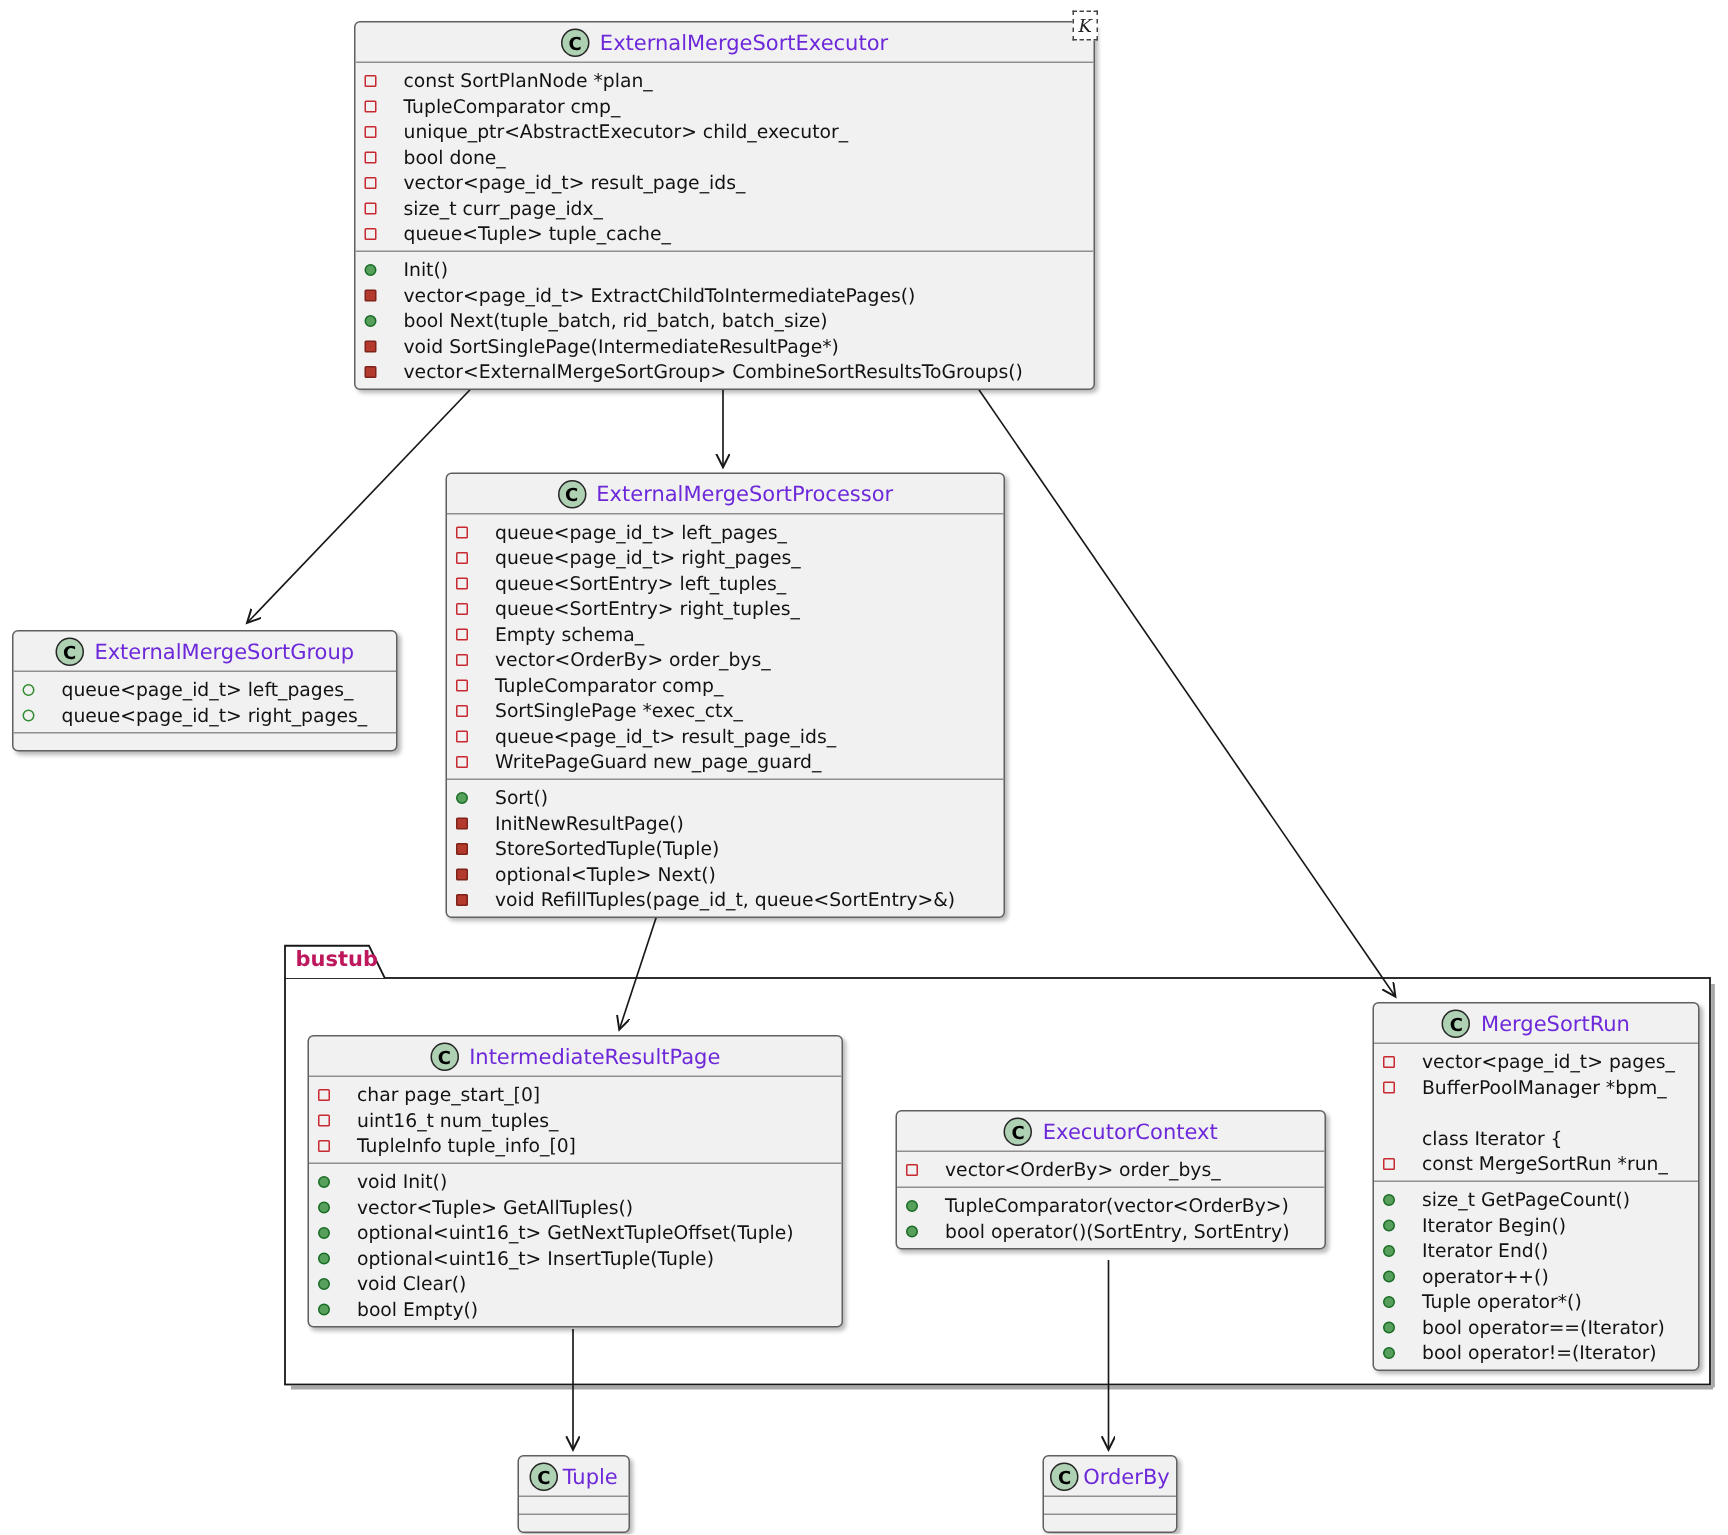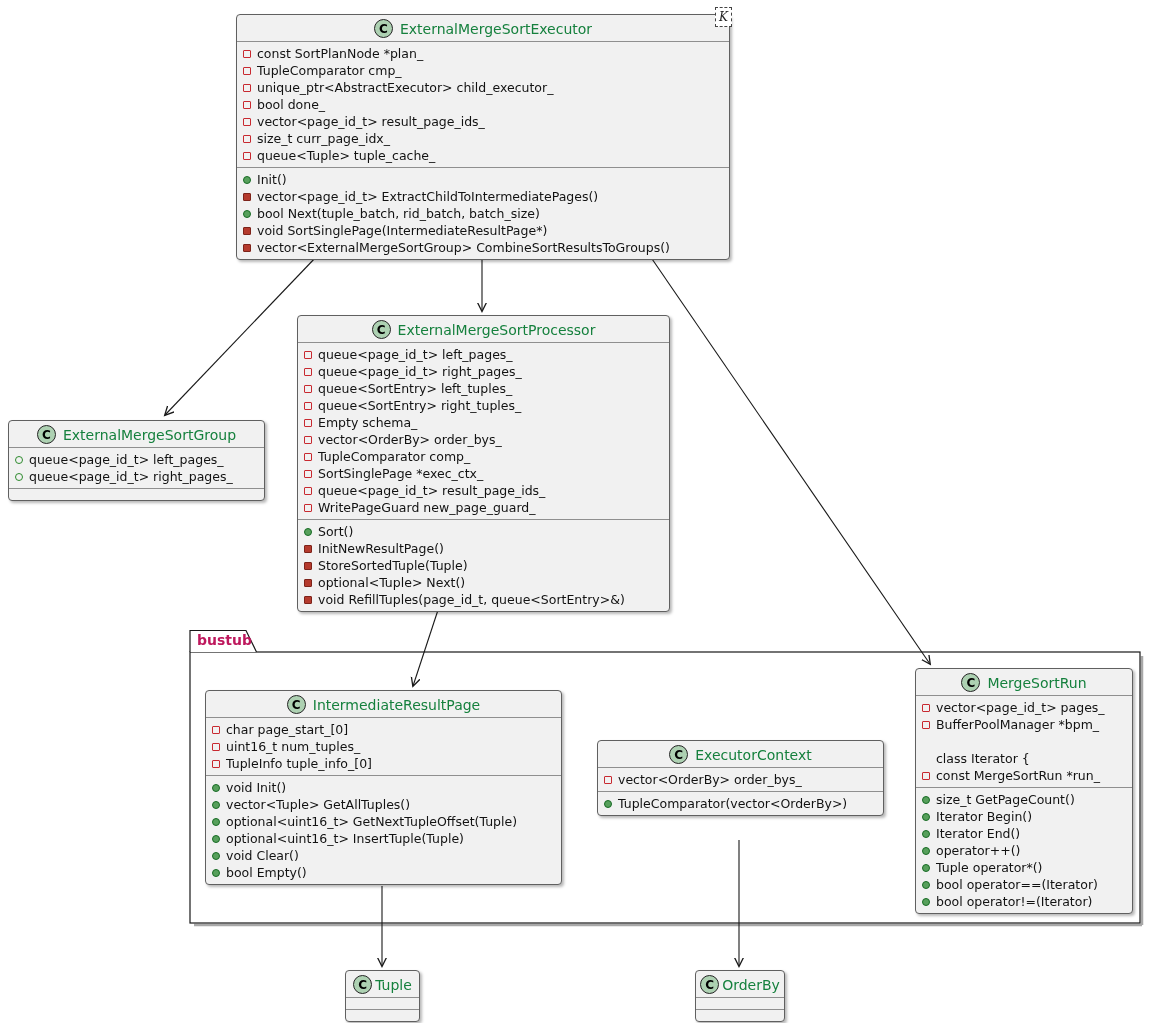--- a/index.html
+++ b/index.html
@@ -14,24 +14,24 @@
     border:1px solid #606060;border-radius:4px;
     box-shadow:2px 2px 3px rgba(0,0,0,0.28);
   }
   .title{display:flex;align-items:center;justify-content:center;gap:7px;padding:4px 8px 3px 8px;}
   .badge{
     width:17px;height:17px;flex:0 0 17px;border-radius:50%;
     background:#ADD1B2;border:1px solid #252525;
     display:flex;align-items:center;justify-content:center;
     font-weight:bold;font-size:12px;color:#000;
   }
-  .cname{font-size:14px;color:#15803d;white-space:nowrap;}
+  .cname{font-size:14px;color:#6d28d9;white-space:nowrap;}
   .compartment{border-top:1px solid #8f8f8f;padding:3px 0;min-height:5px;}
   .member{
-    display:flex;align-items:flex-start;gap:6px;
+    display:flex;align-items:flex-start;gap:18px;
     padding:0 8px 0 6px;min-height:17px;white-space:nowrap;
   }
   .mtext{font-size:12.5px;line-height:17px;color:#121212;}
   .vis{width:8px;height:8px;flex:0 0 8px;margin-top:5px;display:inline-block;box-sizing:border-box;}
   .vis.public-method{background:#57a05c;border:1px solid #176b24;border-radius:50%;}
   .vis.private-method{background:#b43a2d;border:1px solid #7d231a;border-radius:1px;}
   .vis.private-field{border:1.5px solid #C82930;border-radius:1px;background:transparent;}
   .vis.public-field{border:1.5px solid #2E8B2E;border-radius:50%;background:transparent;}
   .vis.none{visibility:hidden;}
   #pkg-label{
@@ -278,20 +278,24 @@
         <div class="member">
           <span class="vis private-field"></span>
           <span class="mtext">vector&lt;OrderBy&gt; order_bys_</span>
         </div>
       </div>
     <div class="compartment">
         <div class="member">
           <span class="vis public-method"></span>
           <span class="mtext">TupleComparator(vector&lt;OrderBy&gt;)</span>
         </div>
+        <div class="member">
+          <span class="vis public-method"></span>
+          <span class="mtext">bool operator()(SortEntry, SortEntry)</span>
+        </div>
       </div>
   </div>
 
   <div class="cls" style="left:915px;top:668px;width:216px;">
     <div class="title">
       <span class="badge">C</span>
       <span class="cname">MergeSortRun</span>
     </div>
     <div class="compartment">
         <div class="member">

